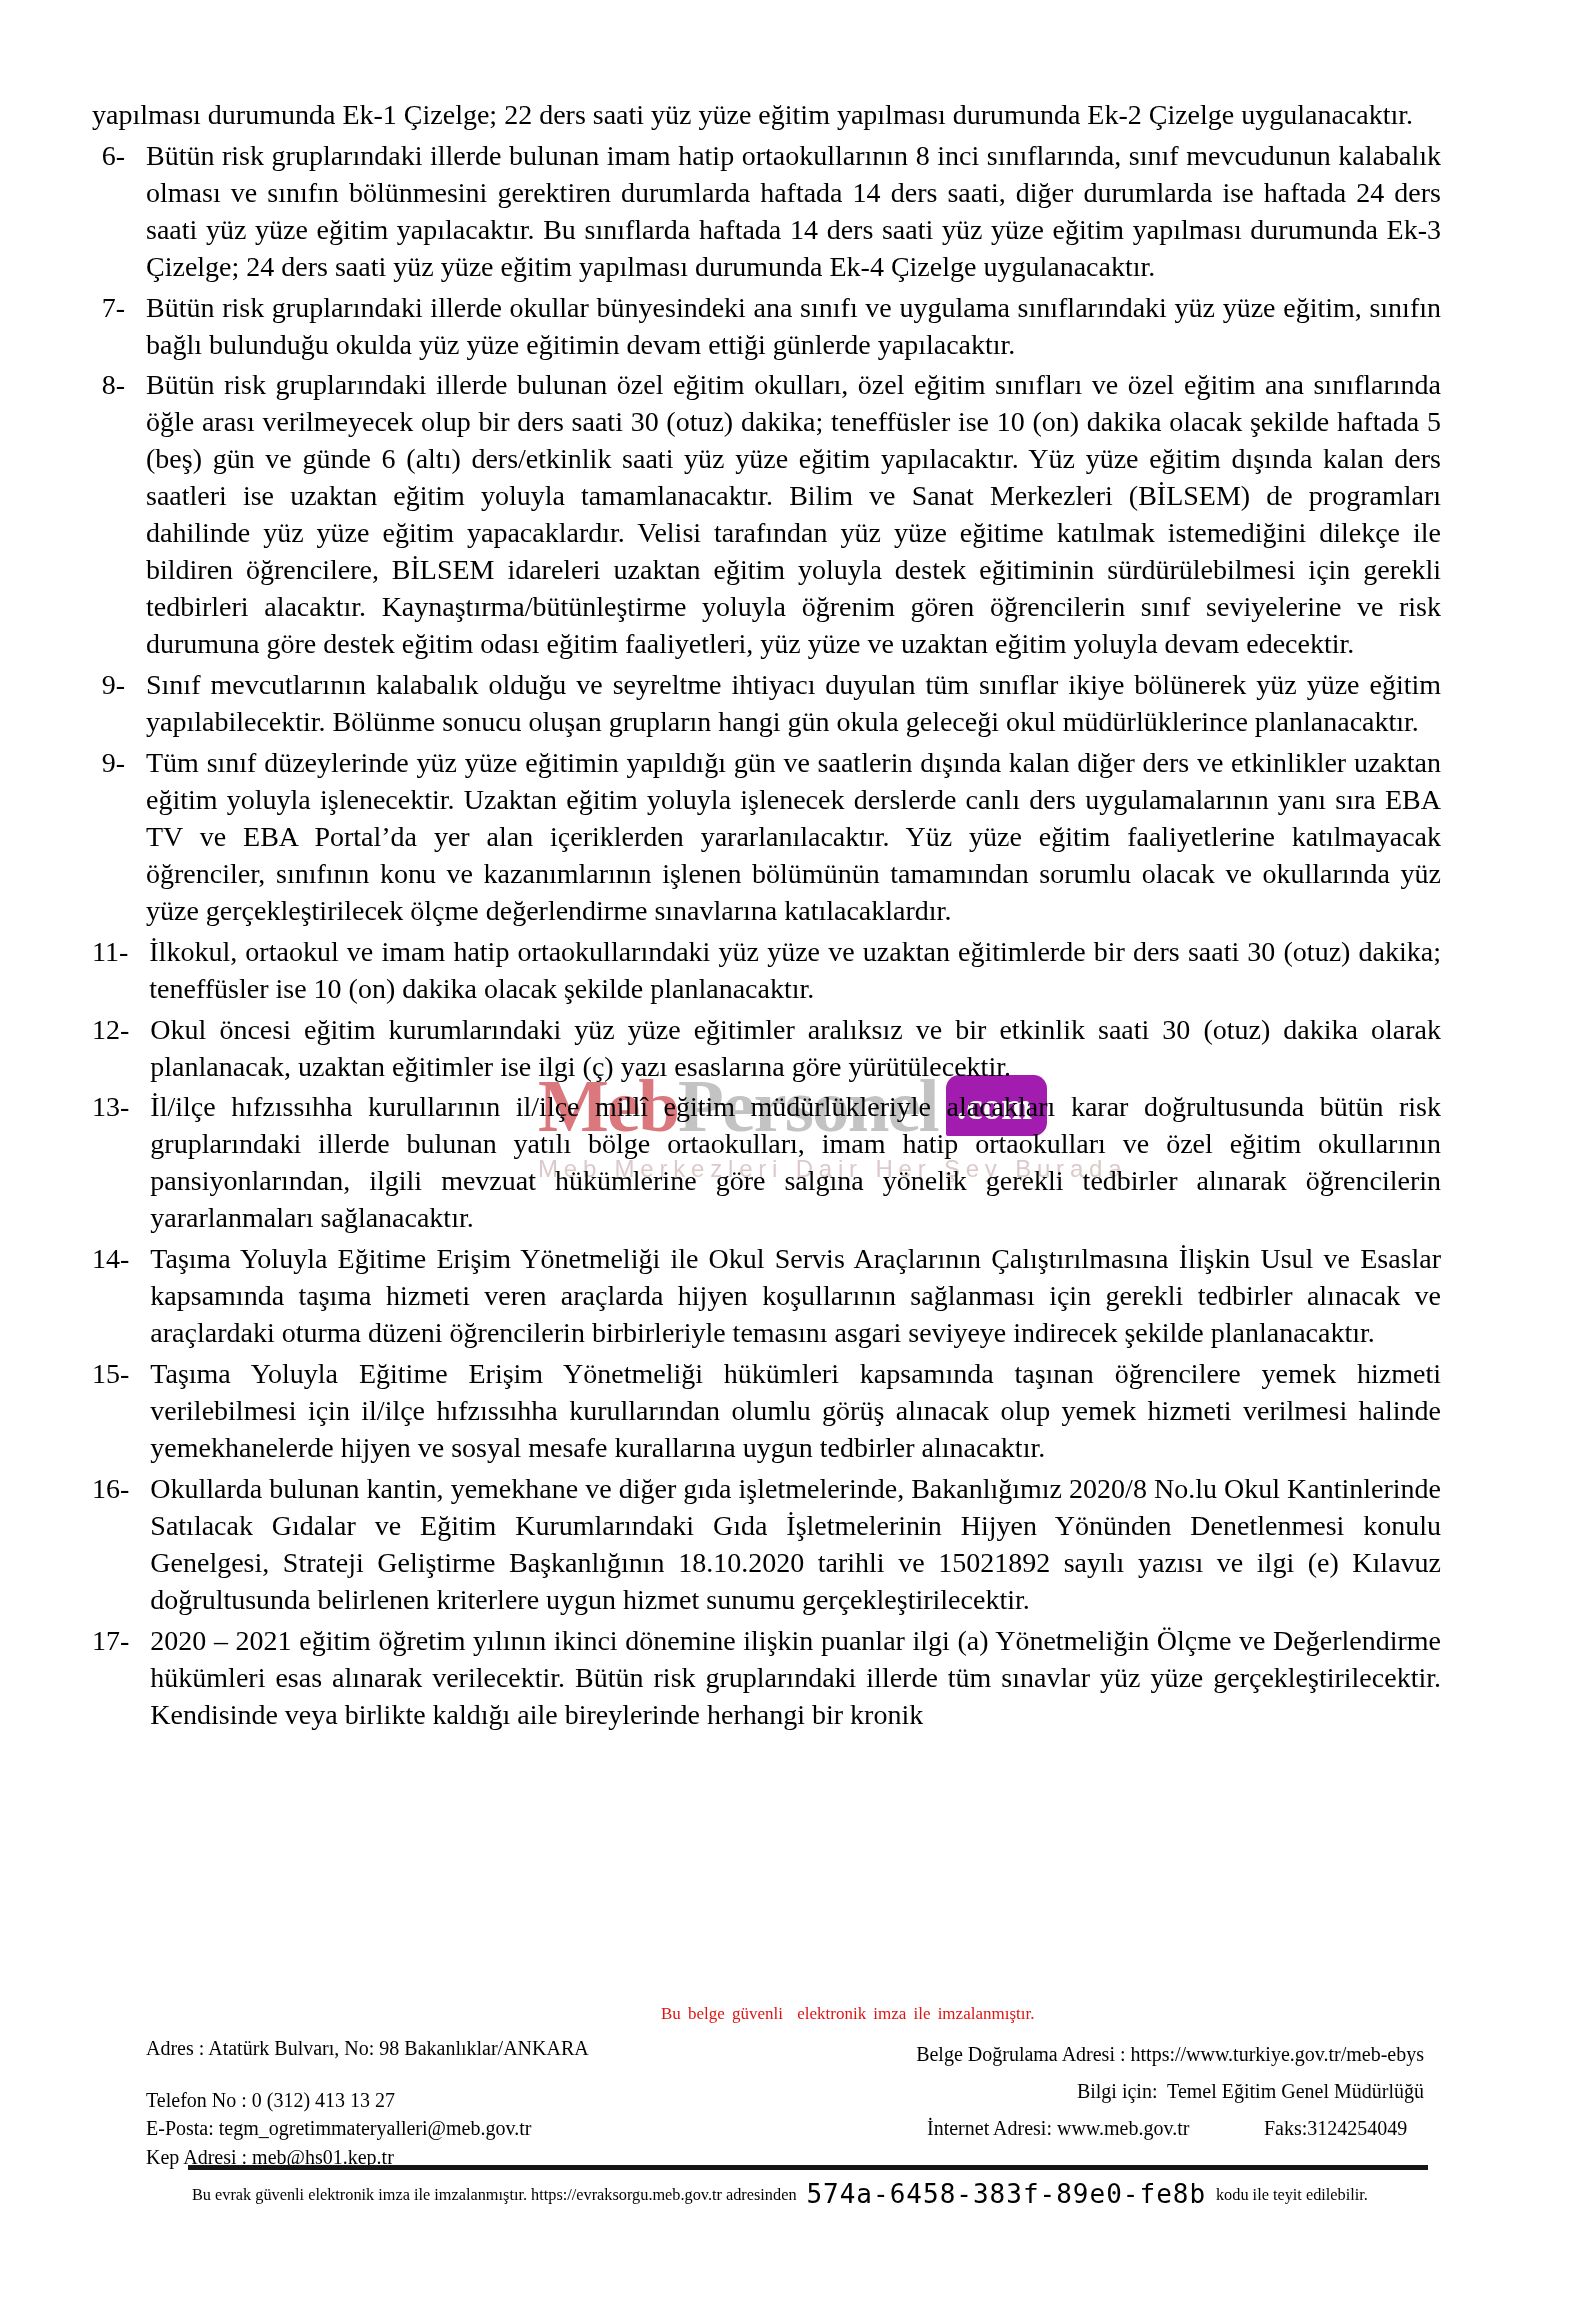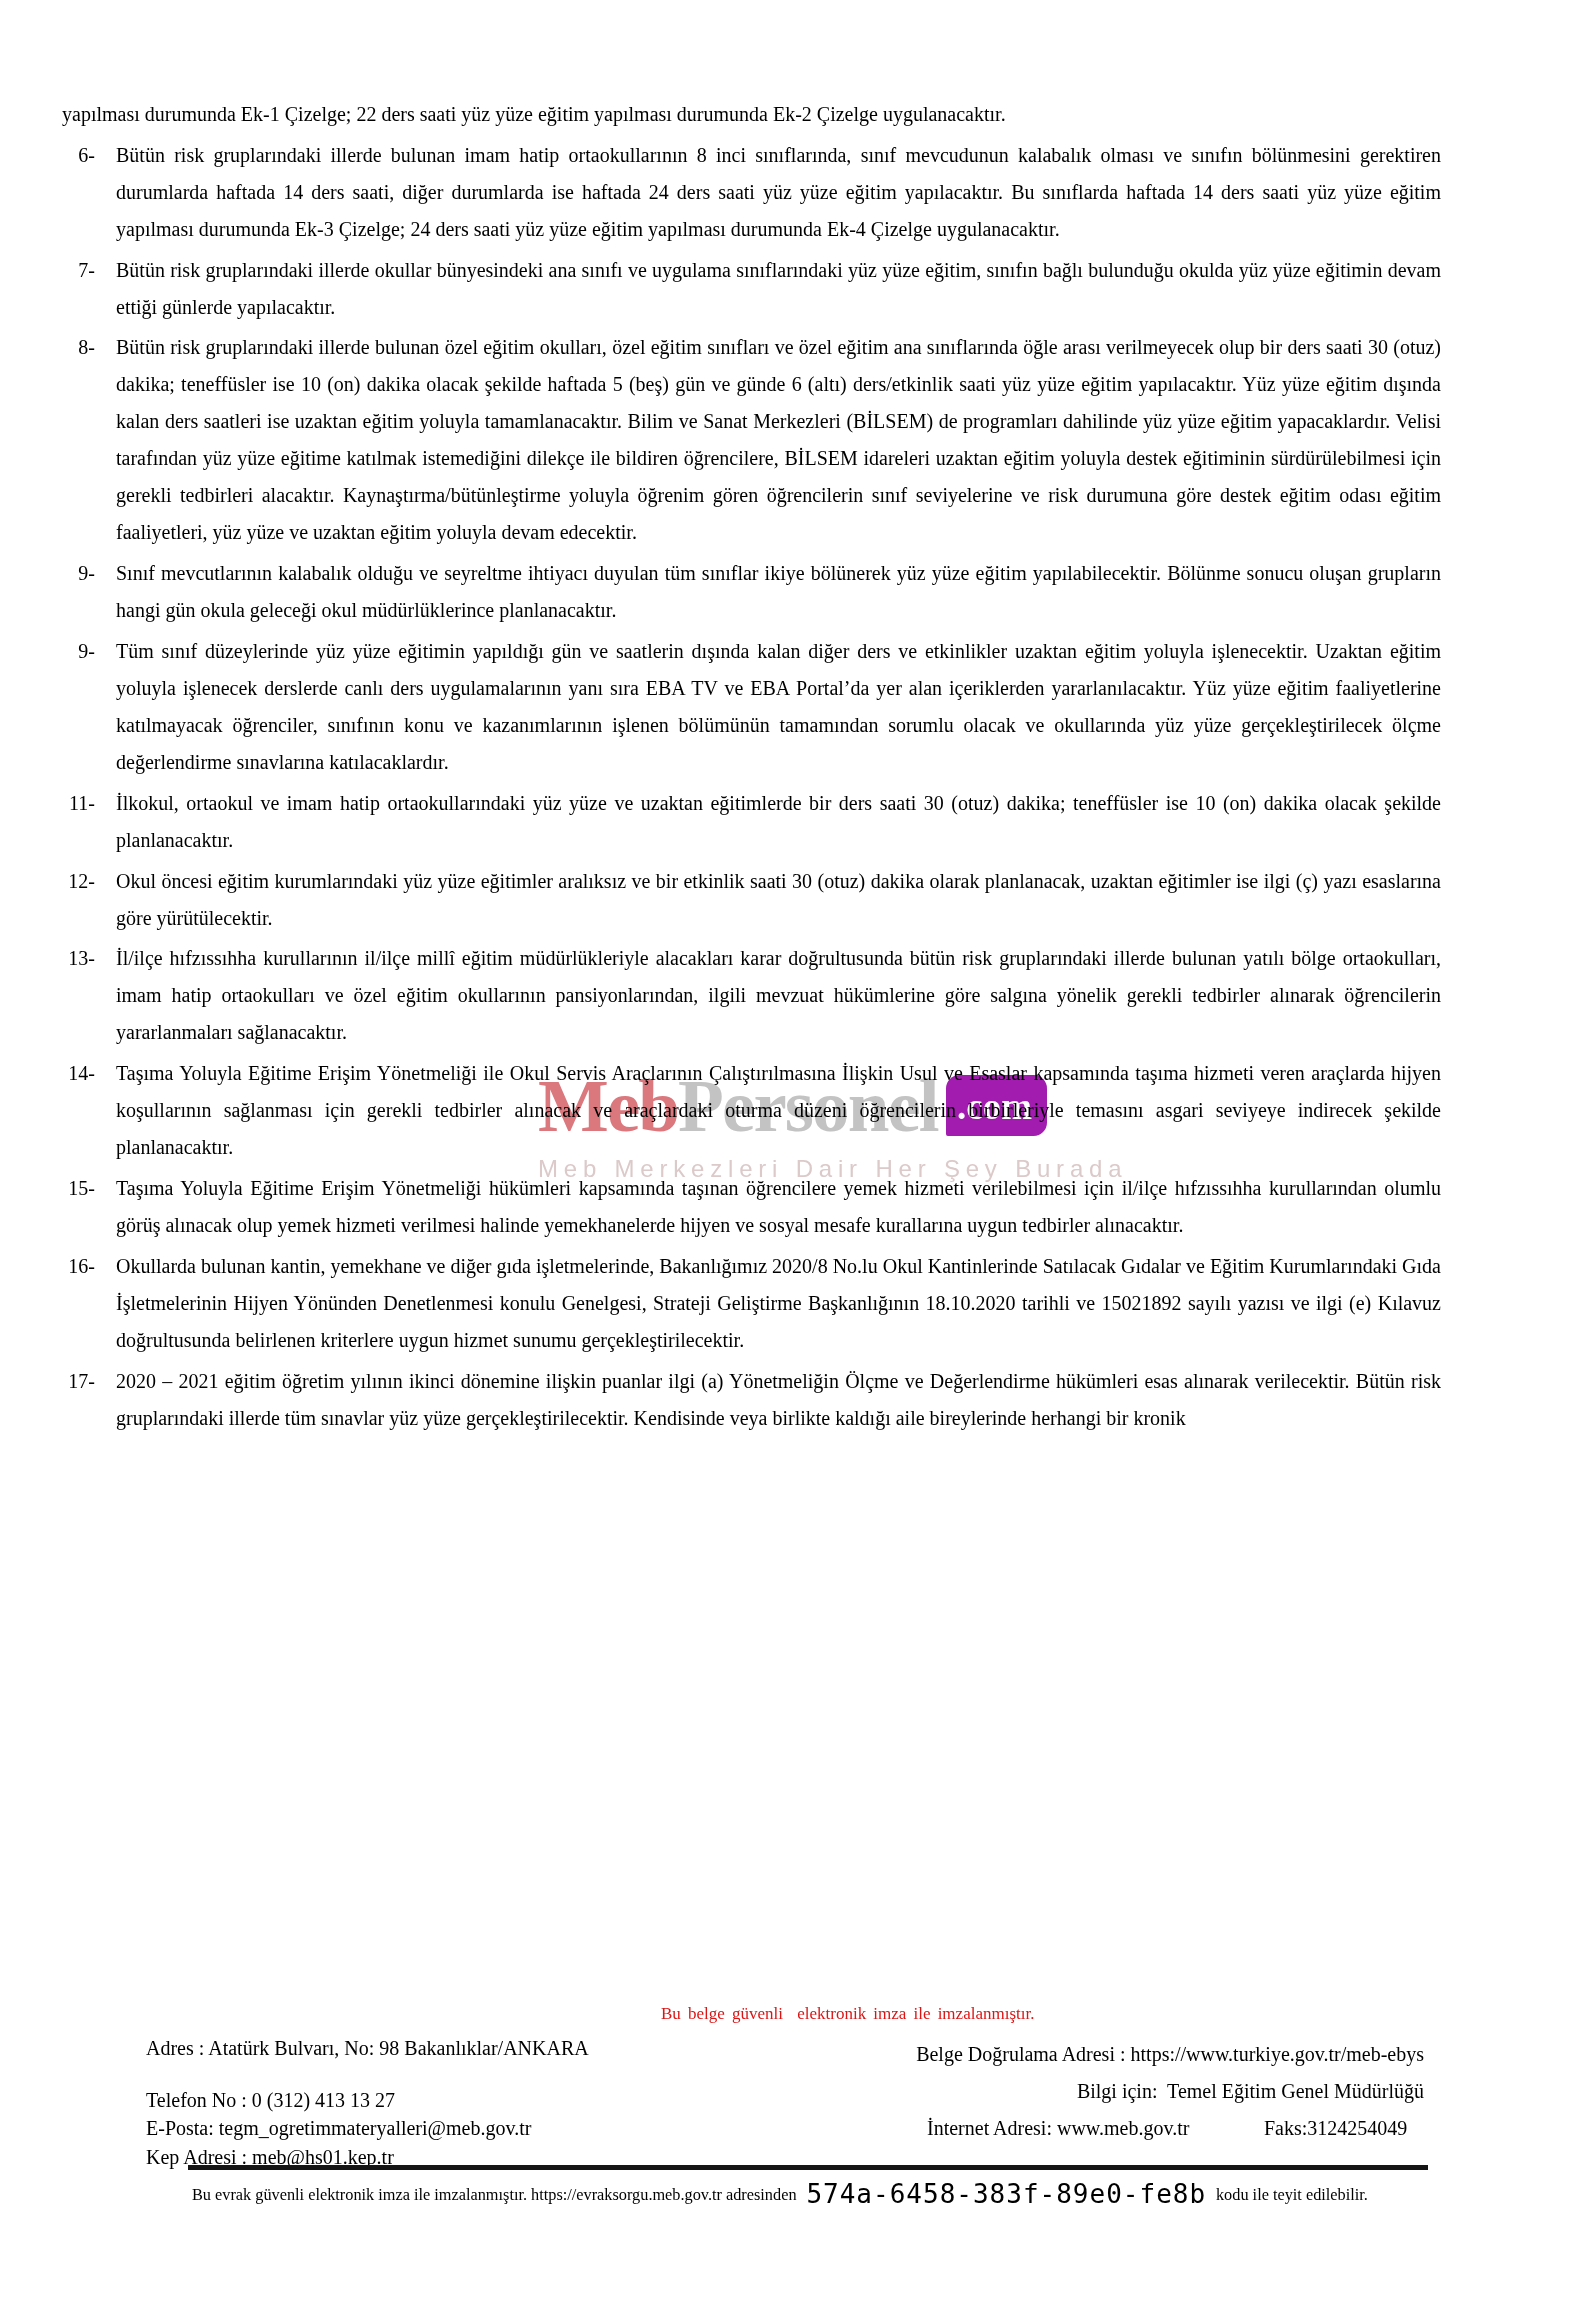--- a/index.html
+++ b/index.html
@@ -49,24 +49,24 @@
     margin-top: 11.5px;
   }
 
   
   .doc-body {
     position: absolute;
     top: 96px;
     left: 0;
     right: 0;
     z-index: 1;
-    padding: 0 148px 0 62px;
+    padding: 0 148px 0 92px;
     height: 1902px;
     overflow: hidden;
-    font-size: 20px;
+    font-size: 28px;
     line-height: 37px;
   }
   .intro {
     margin-left: 54px;
     text-align: justify;
   }
   .item { display: flex; margin-top: 3.8px; }
   .item-num {
     flex: 0 0 33px;
     text-align: right;

